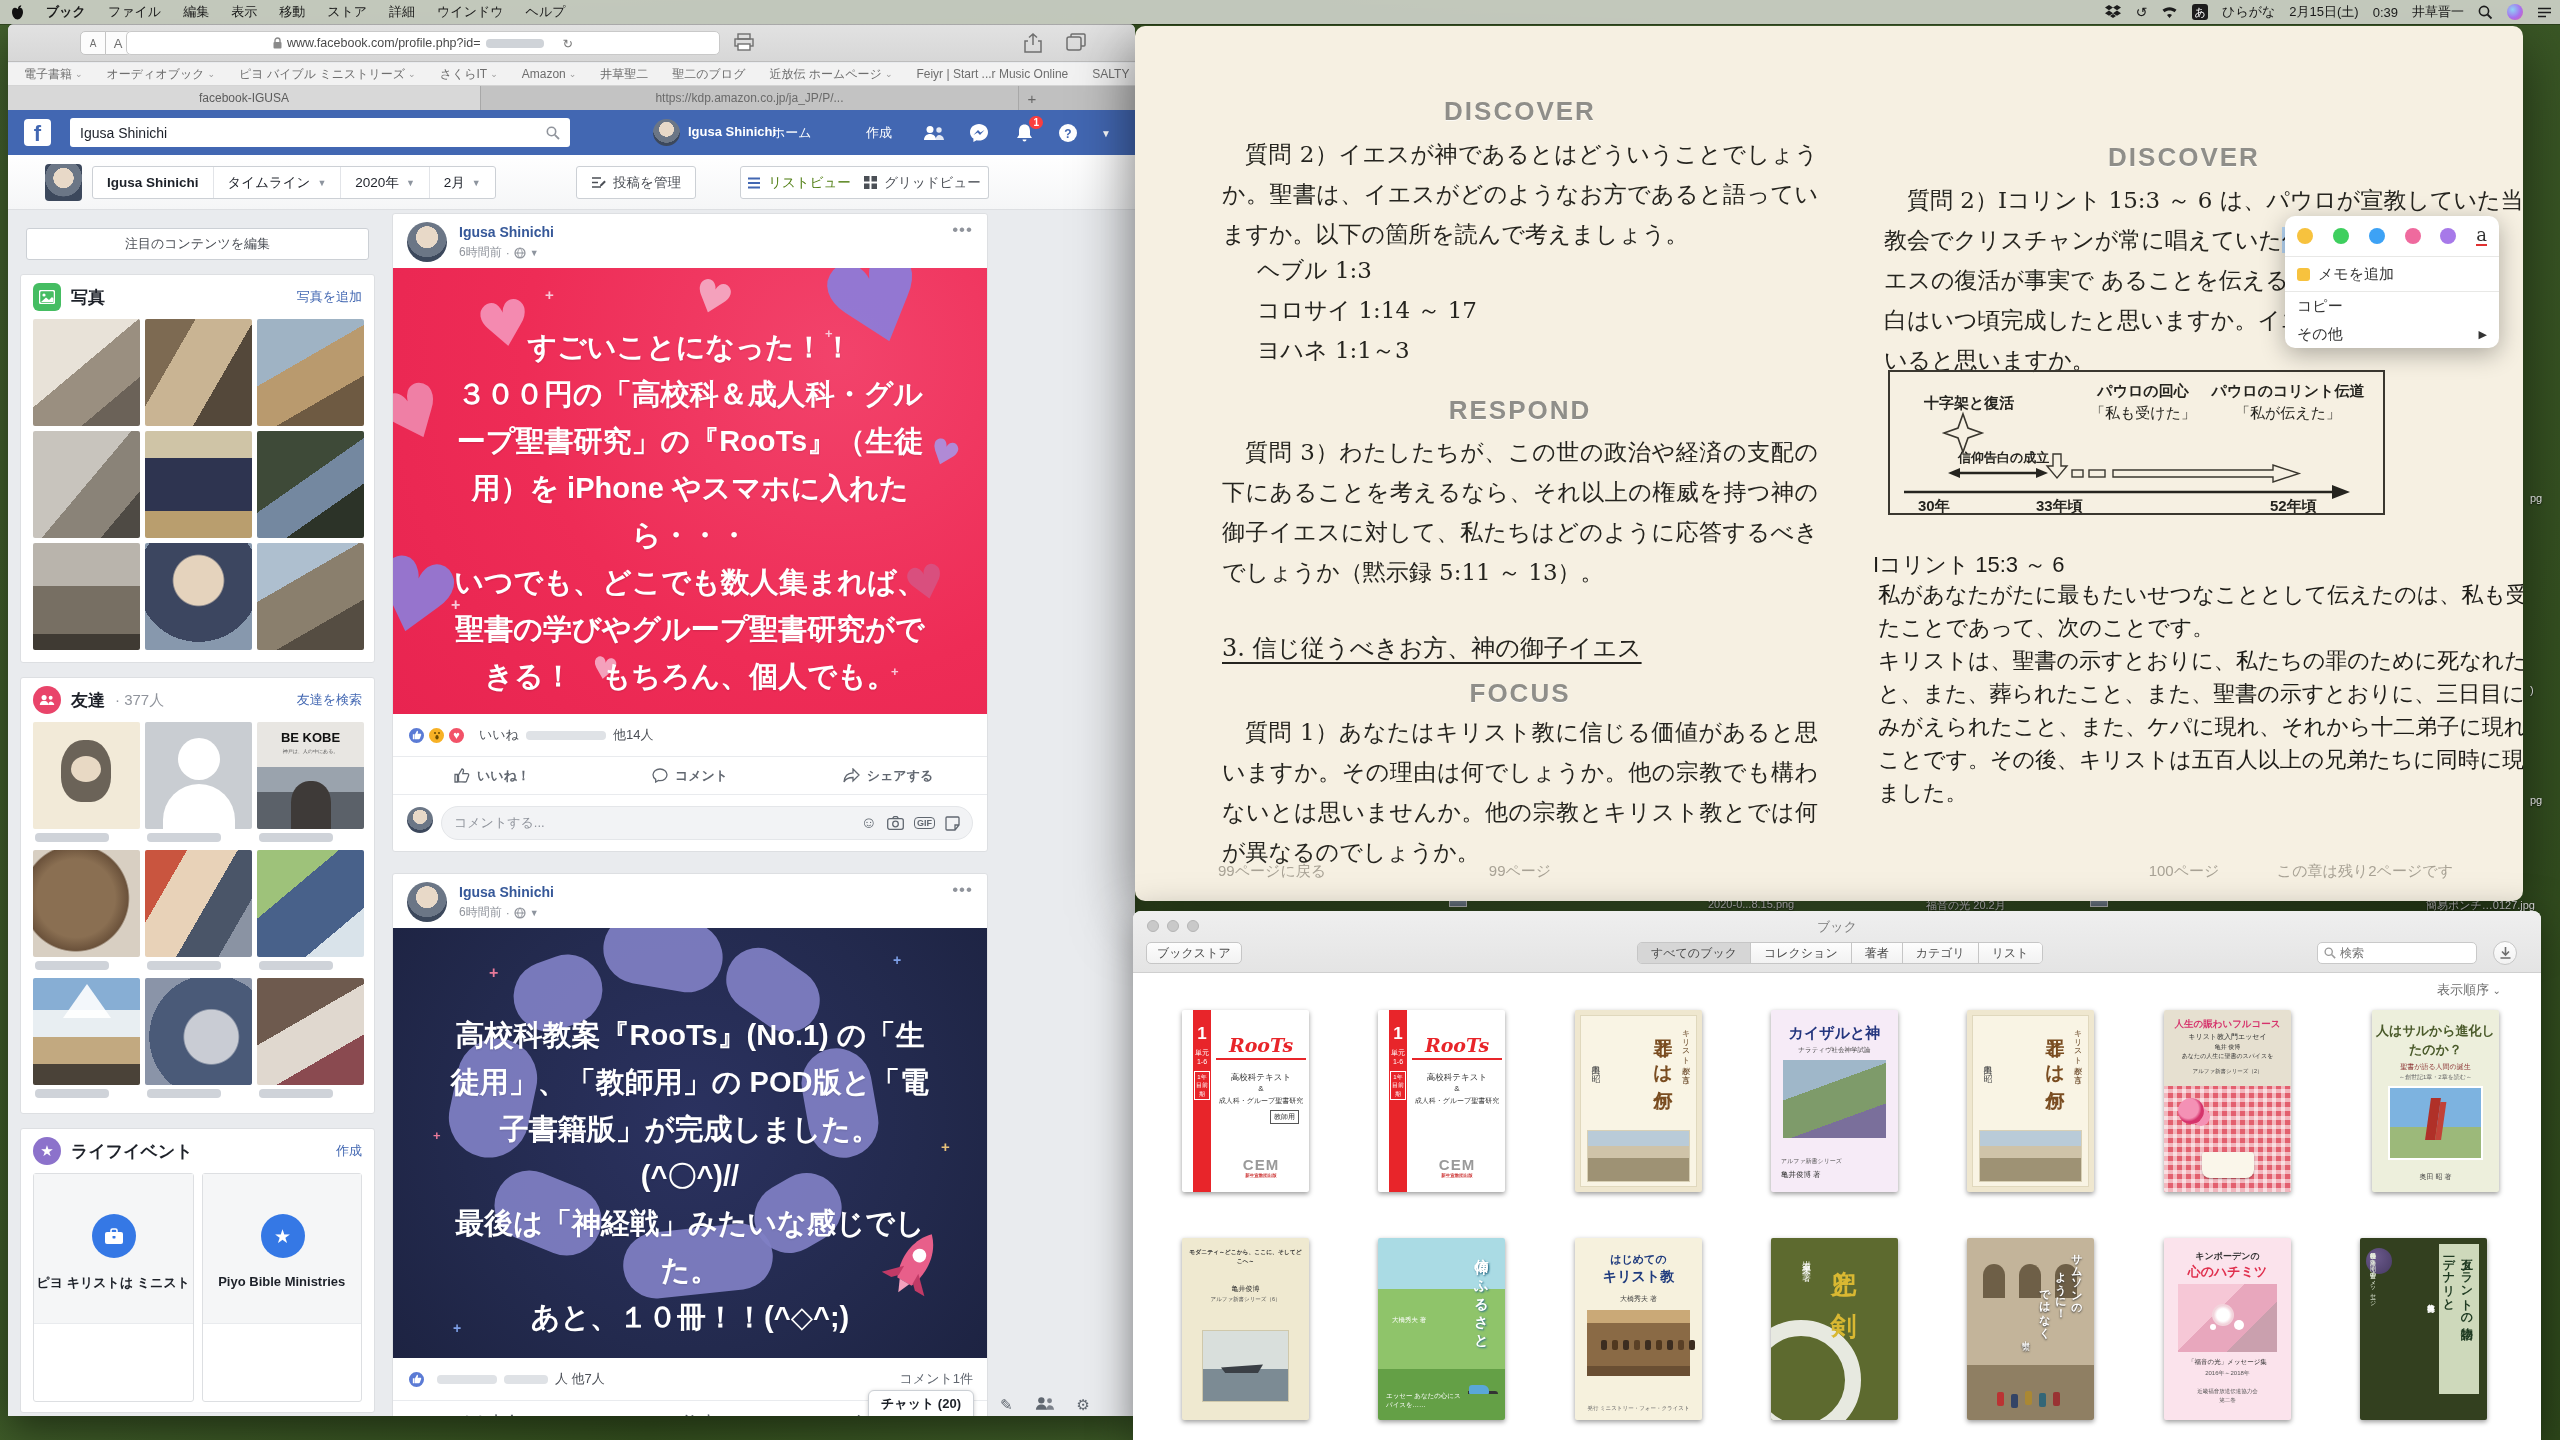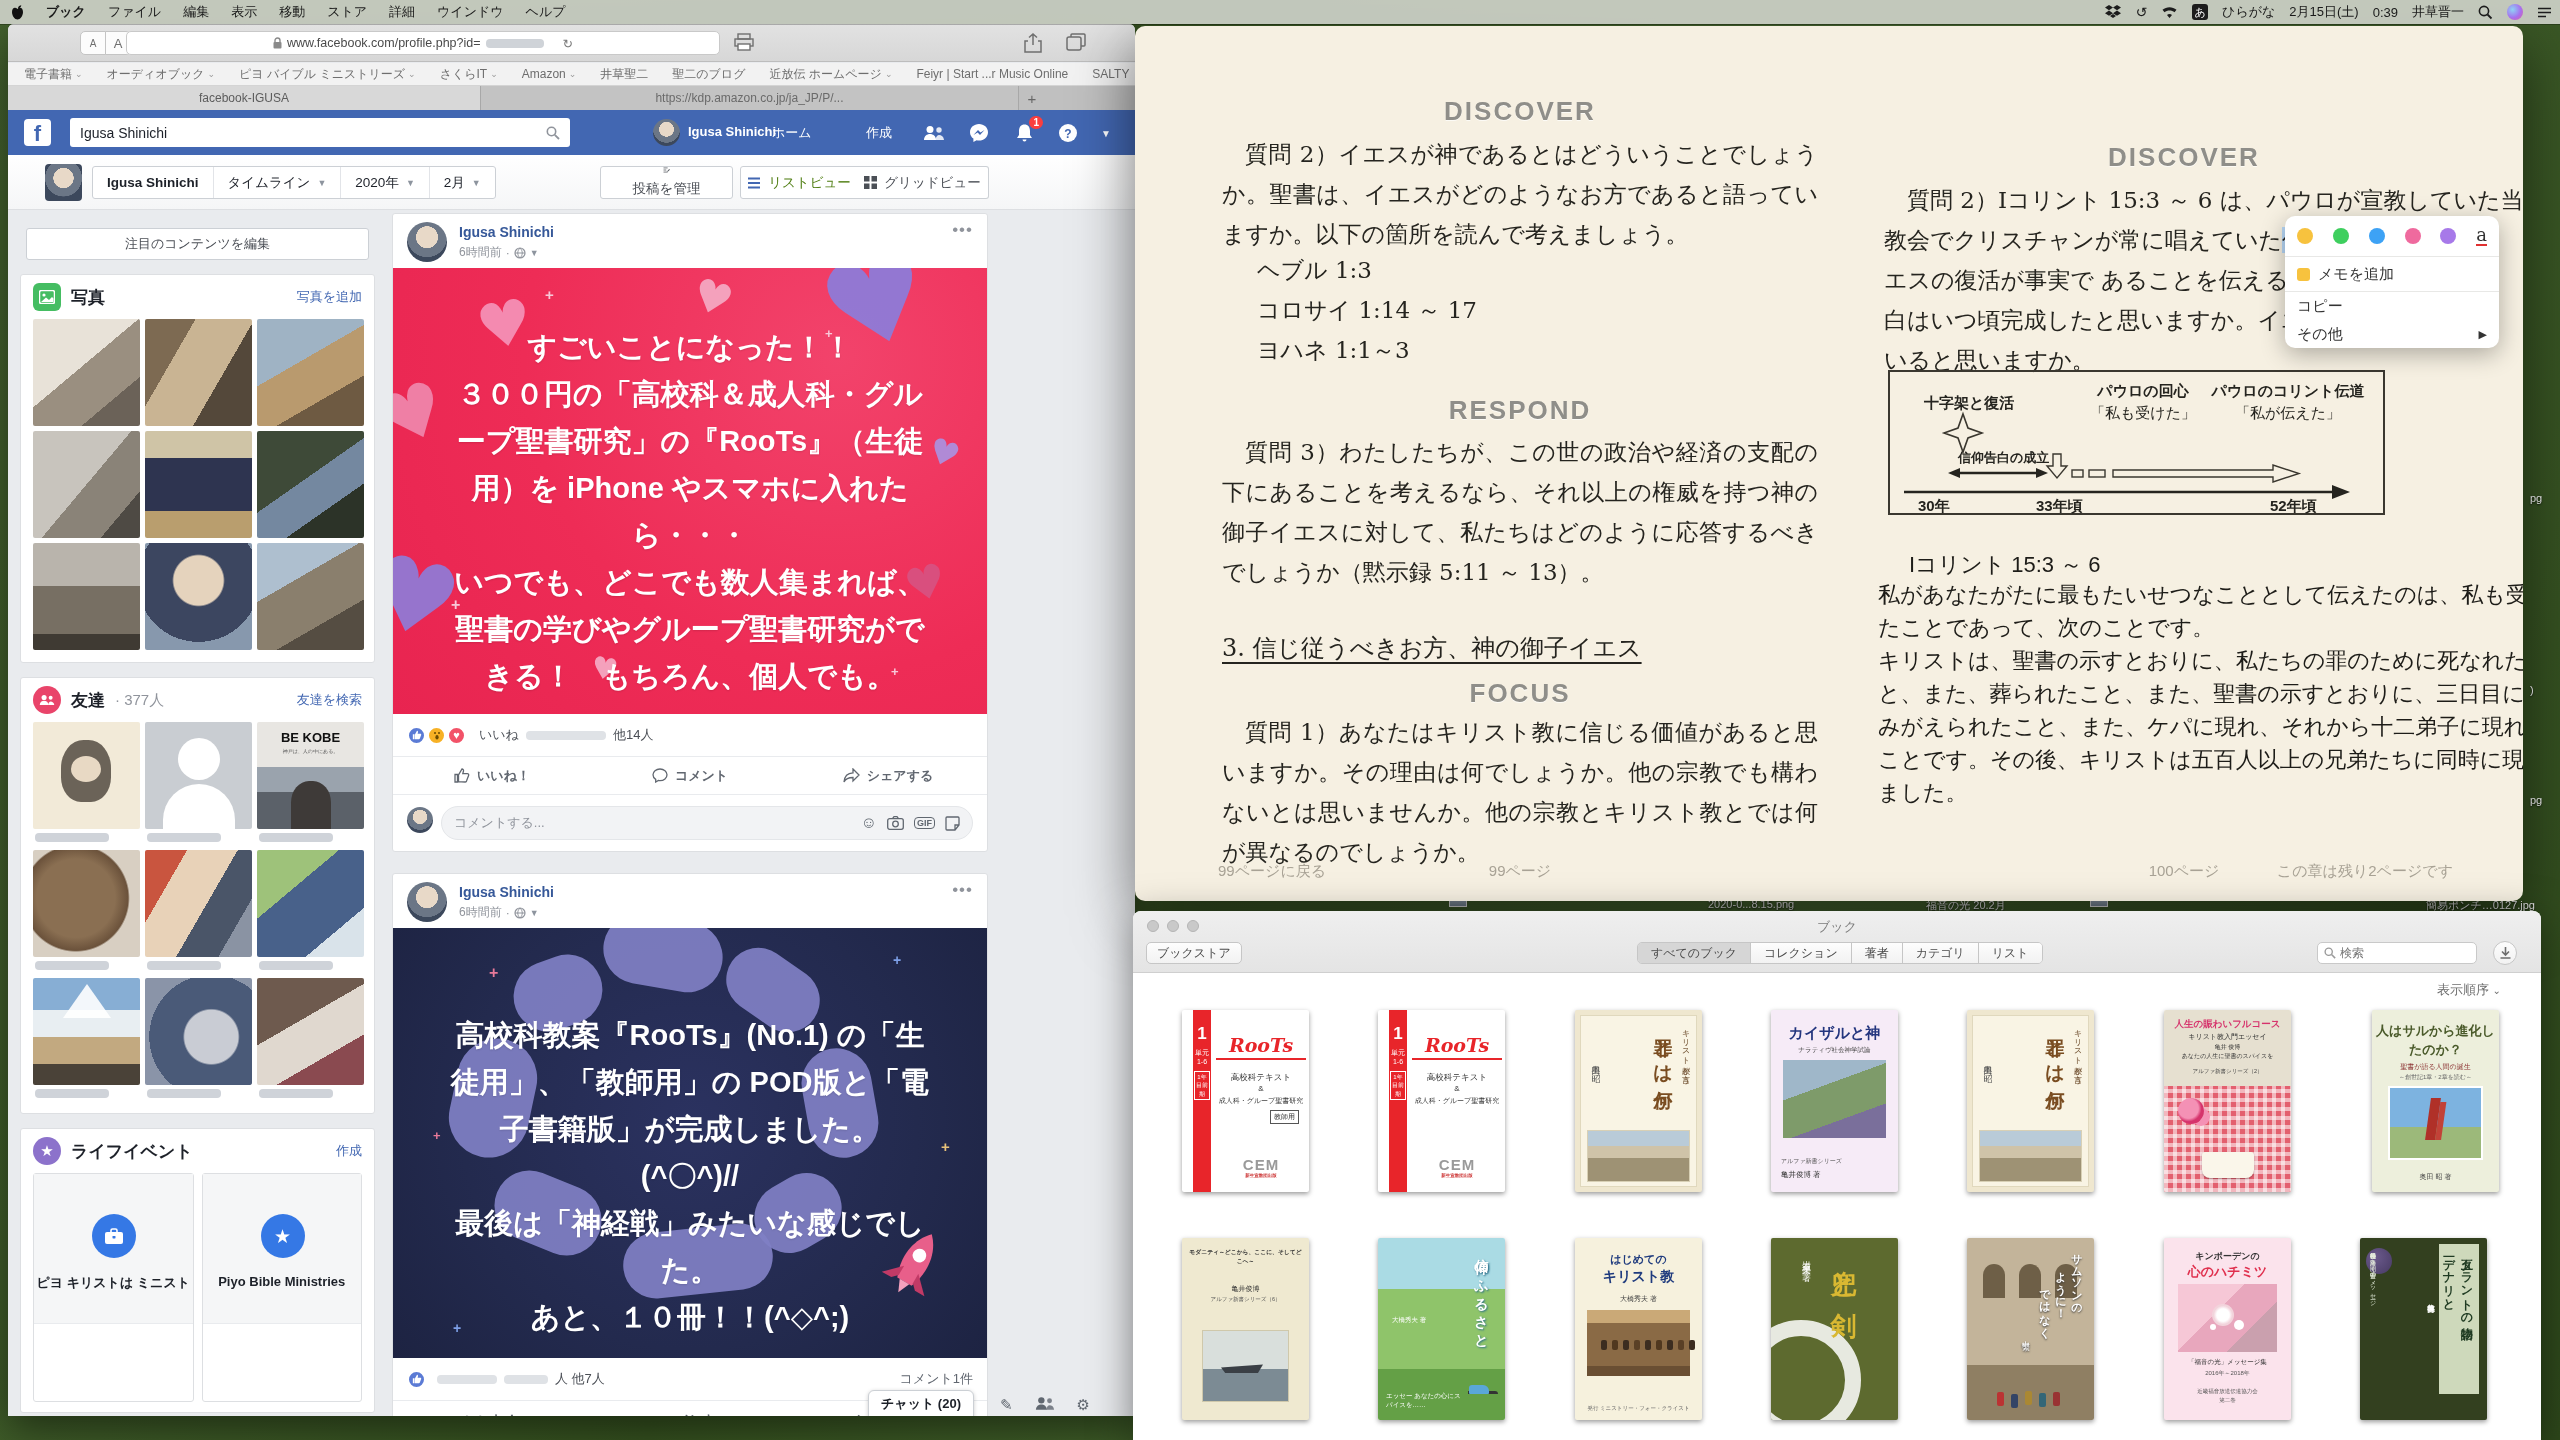--- a/index.html
+++ b/index.html
@@ -483,21 +483,21 @@
           </div>
         <div class="pb-seg">
             <span>2020年</span>
             <span class="caret">▼</span>
           </div>
         <div class="pb-seg">
             <span>2月</span>
             <span class="caret">▼</span>
           </div>
       </div>
-      <div class="pb-btn" style="left:592px;width:133px;flex-direction:column;">
+      <div class="pb-btn" style="left:568px;width:120px;">
         <svg class="ic" width="15" height="13" viewBox="0 0 15 13">
             <path d="M1,2 h9 M1,6.5 h6 M1,11 h9" stroke="#4b4f56" stroke-width="1.6"></path>
             <path d="M13.4,4.5 l-4,4 -0.6,2 2,-0.6 4,-4 z" fill="#4b4f56"></path>
           </svg>
         <span>投稿を管理</span>
       </div>
       <div class="pb-btn" style="left:732px;width:118px;color:#4d7c0f;border-radius:3px 0 0 3px;">
         <svg class="ic" width="14" height="12" viewBox="0 0 14 12">
             <path d="M1,1.5 h12 M1,6 h12 M1,10.5 h12" stroke="#4267b2" stroke-width="1.8"></path>
           </svg>
@@ -860,21 +860,21 @@
       <rect x="184" y="100" width="11" height="7" fill="none" stroke="#3a372f" stroke-width="1.4"></rect>
       <rect x="201" y="100" width="16" height="7" fill="none" stroke="#3a372f" stroke-width="1.4"></rect>
       <path d="M225,100 h160 v-5 l26,8.5 -26,8.5 v-5 h-160 z" fill="none" stroke="#3a372f" stroke-width="1.4"></path>
       <line x1="16" y1="122" x2="448" y2="122" stroke="#25241f" stroke-width="2.6"></line>
       <polygon points="462,122 444,115 444,129" fill="#25241f"></polygon>
       <text x="30" y="141" font-size="15" font-weight="bold" fill="#25241f">30年</text>
       <text x="148" y="141" font-size="15" font-weight="bold" fill="#25241f">33年頃</text>
       <text x="382" y="141" font-size="15" font-weight="bold" fill="#25241f">52年頃</text>
     </svg>
 
-    <div class="abs" style="left:774px;top:524px;font-size:22px;color:#1d1c18;">Iコリント 15:3 ～ 6</div>
+    <div class="abs" style="left:738px;top:524px;font-size:22px;color:#1d1c18;">Iコリント 15:3 ～ 6</div>
     <div class="abs" style="left:743px;top:552px;font-size:22px;line-height:33px;color:#1d1c18;white-space:nowrap;">
       <div>私があなたがたに最もたいせつなこととして伝えたのは、私も受け</div>
       <div>たことであって、次のことです。</div>
       <div>キリストは、聖書の示すとおりに、私たちの罪のために死なれたこ</div>
       <div>と、また、葬られたこと、また、聖書の示すとおりに、三日目によ</div>
       <div>みがえられたこと、また、ケパに現れ、それから十二弟子に現れた</div>
       <div>ことです。その後、キリストは五百人以上の兄弟たちに同時に現れ</div>
       <div>ました。</div>
     </div>
     <div class="pfoot" style="left:749px;top:836px;width:600px;text-align:center;">100ページ</div>

